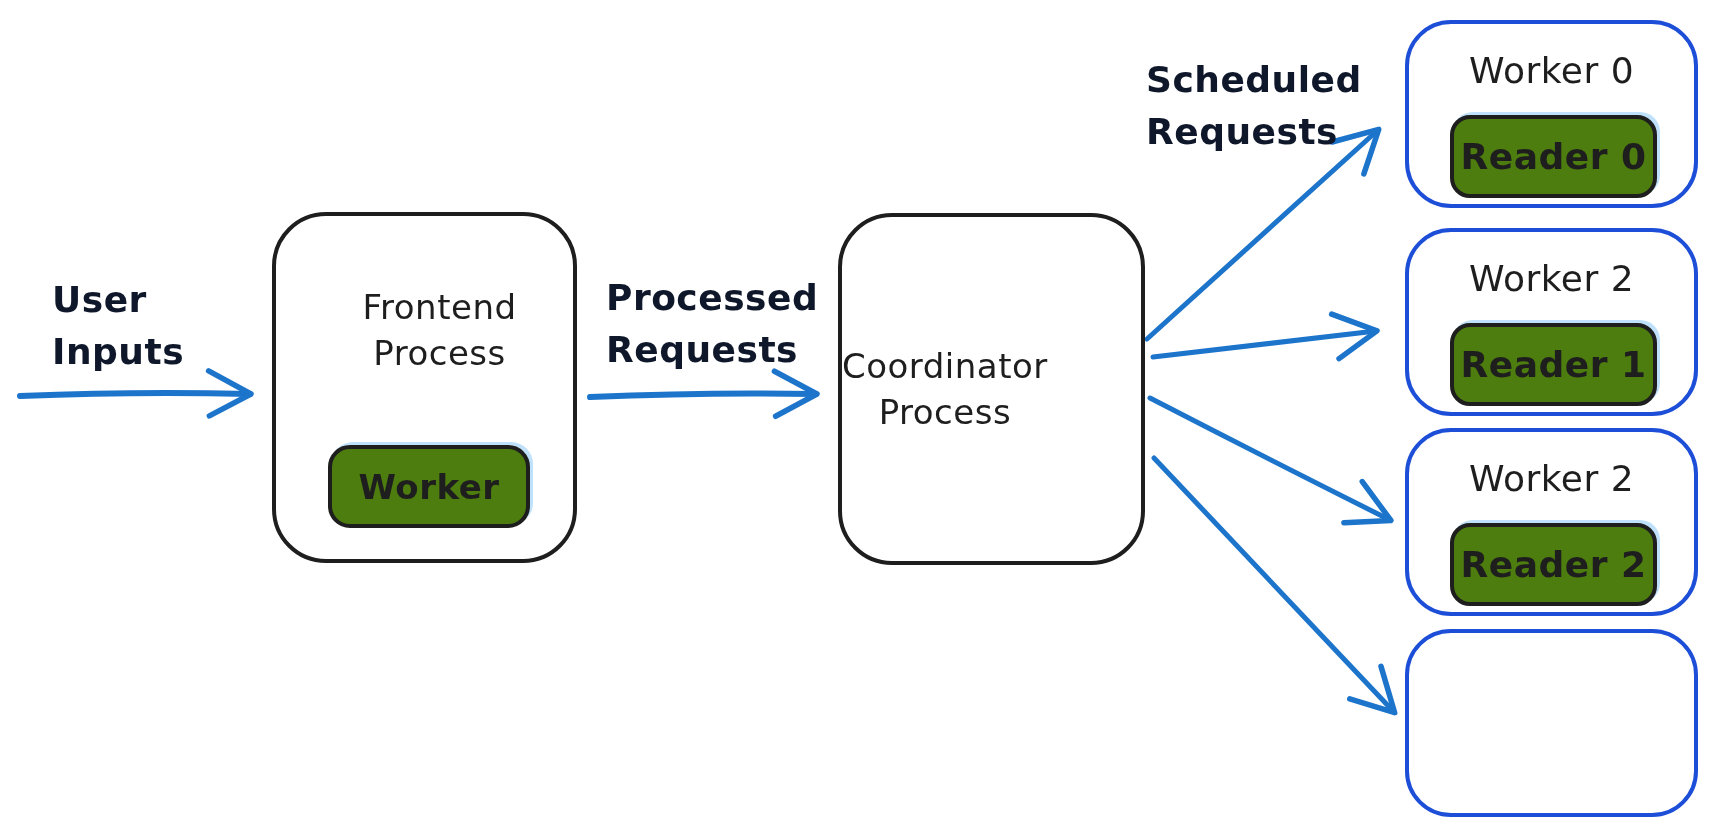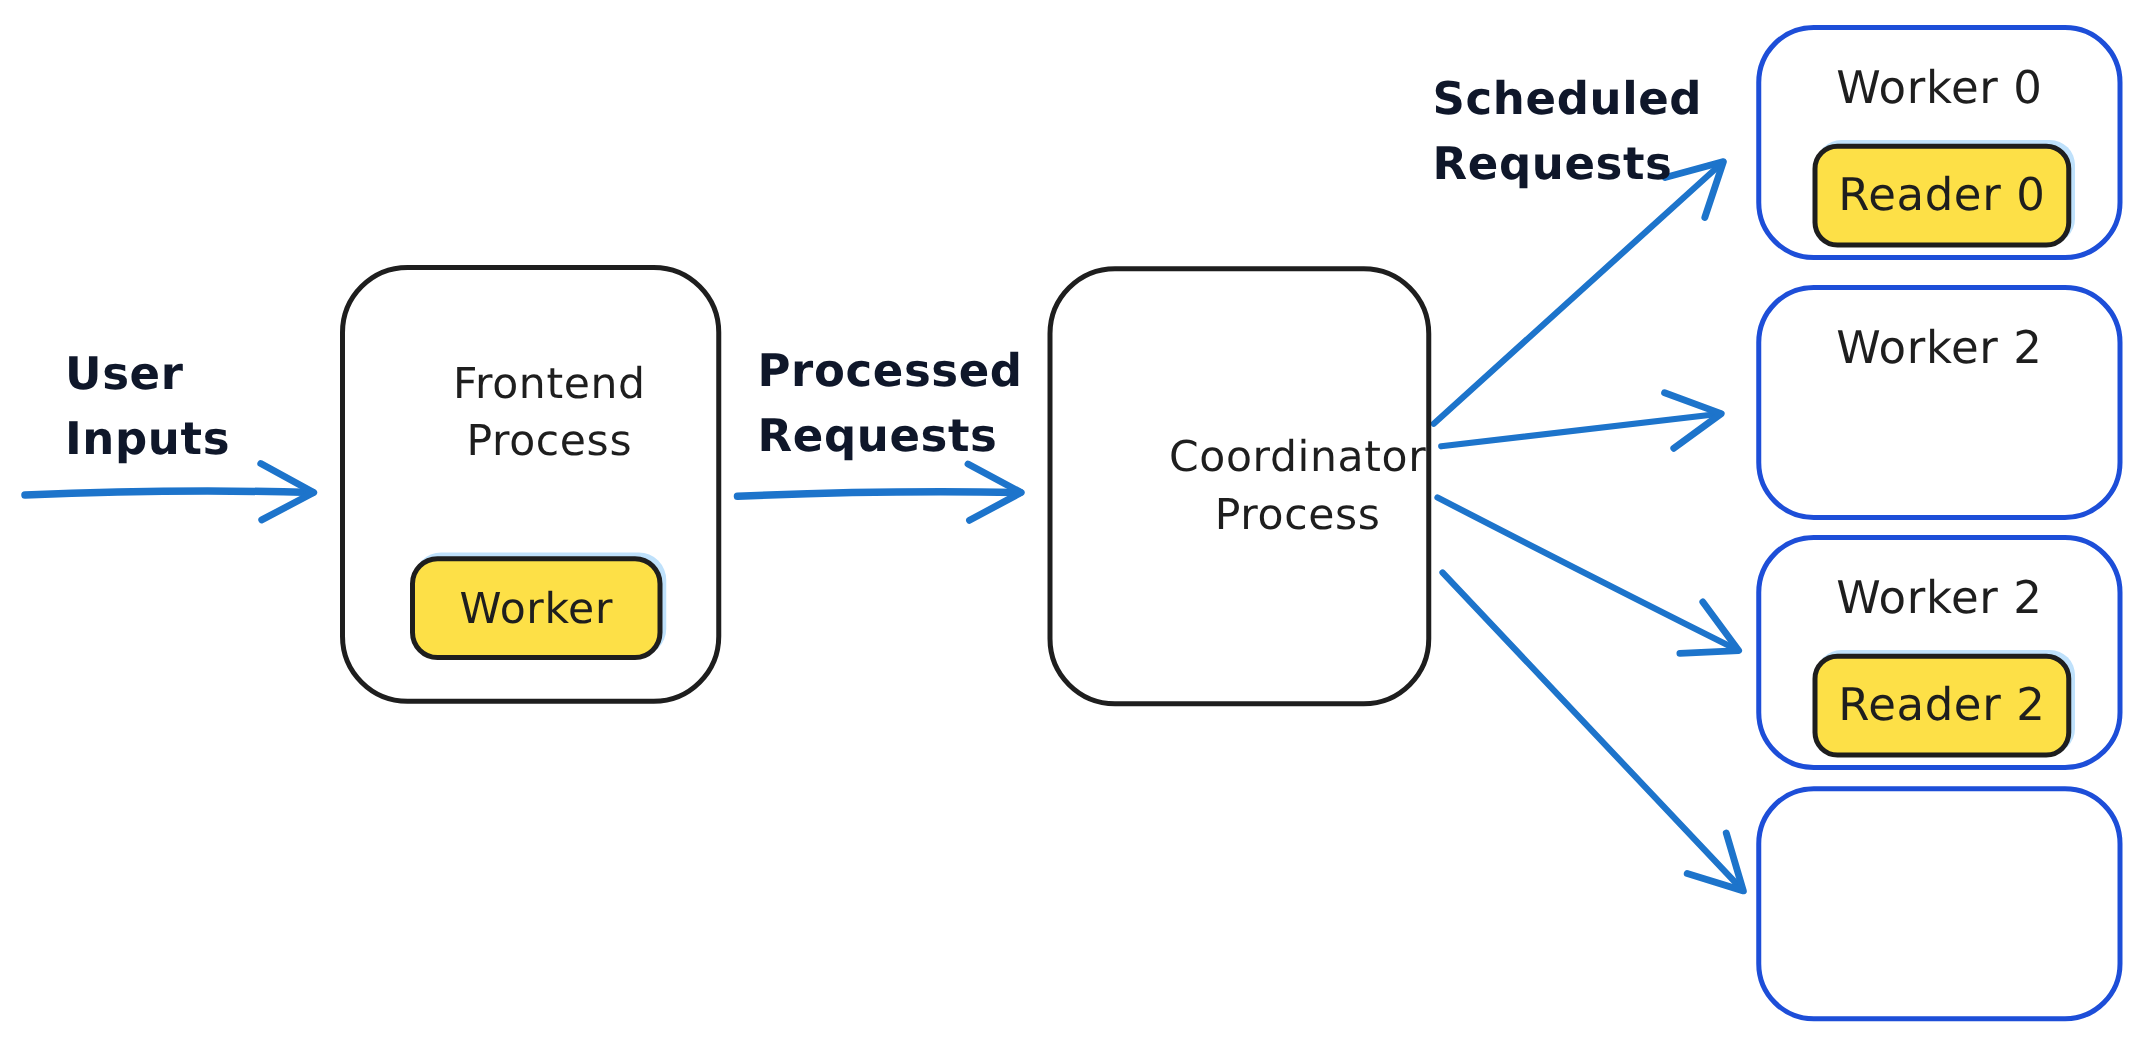--- a/index.html
+++ b/index.html
@@ -36,34 +36,35 @@
   .node-title{
     color:#1e1e1e;
     font-size:34px;
     line-height:46px;
     text-align:center;
     letter-spacing:0.5px;
     white-space:nowrap;
   }
   .frontend{left:272px;top:212px;width:305px;height:351px;padding-left:30px;}
   .frontend .node-title{margin-top:68px;}
-  .coordinator{left:838px;top:213px;width:307px;height:352px;display:flex;align-items:center;justify-content:flex-end;}
+  .coordinator{left:838px;top:213px;width:307px;height:352px;display:flex;align-items:center;justify-content:flex-start;}
 
   .pill{
     position:absolute;
-    background:#fde047;
+    background:#4d7c0f;
     border:4px solid #1e1e1e;
     border-radius:22px;
     box-sizing:border-box;
     display:flex;align-items:center;justify-content:center;
     color:#1e1e1e;
     font-size:34px;
     letter-spacing:0.5px;
     box-shadow:3px -3px 0 0 #bfe1fb;
     white-space:nowrap;
+    font-weight:bold;
   }
   .writer-pill{left:52px;top:229px;width:202px;height:83px;}
 
   .worker{
     position:absolute;
     left:1405px;width:293px;height:188px;
     border:4px solid #1d4ed8;
     border-radius:46px;
     background:#ffffff;
     box-sizing:border-box;
@@ -132,20 +133,23 @@
 
   <div class="worker w0">
     <div class="node-title">Worker 0</div>
     <div class="pill reader-pill">
       <span>Reader 0</span>
     </div>
   </div>
 
   <div class="worker w1">
     <div class="node-title">Worker 2</div>
+    <div class="pill reader-pill">
+      <span>Reader 1</span>
+    </div>
   </div>
 
   <div class="worker w2">
     <div class="node-title">Worker 2</div>
     <div class="pill reader-pill">
       <span>Reader 2</span>
     </div>
   </div>
 
   <div class="worker w3">

